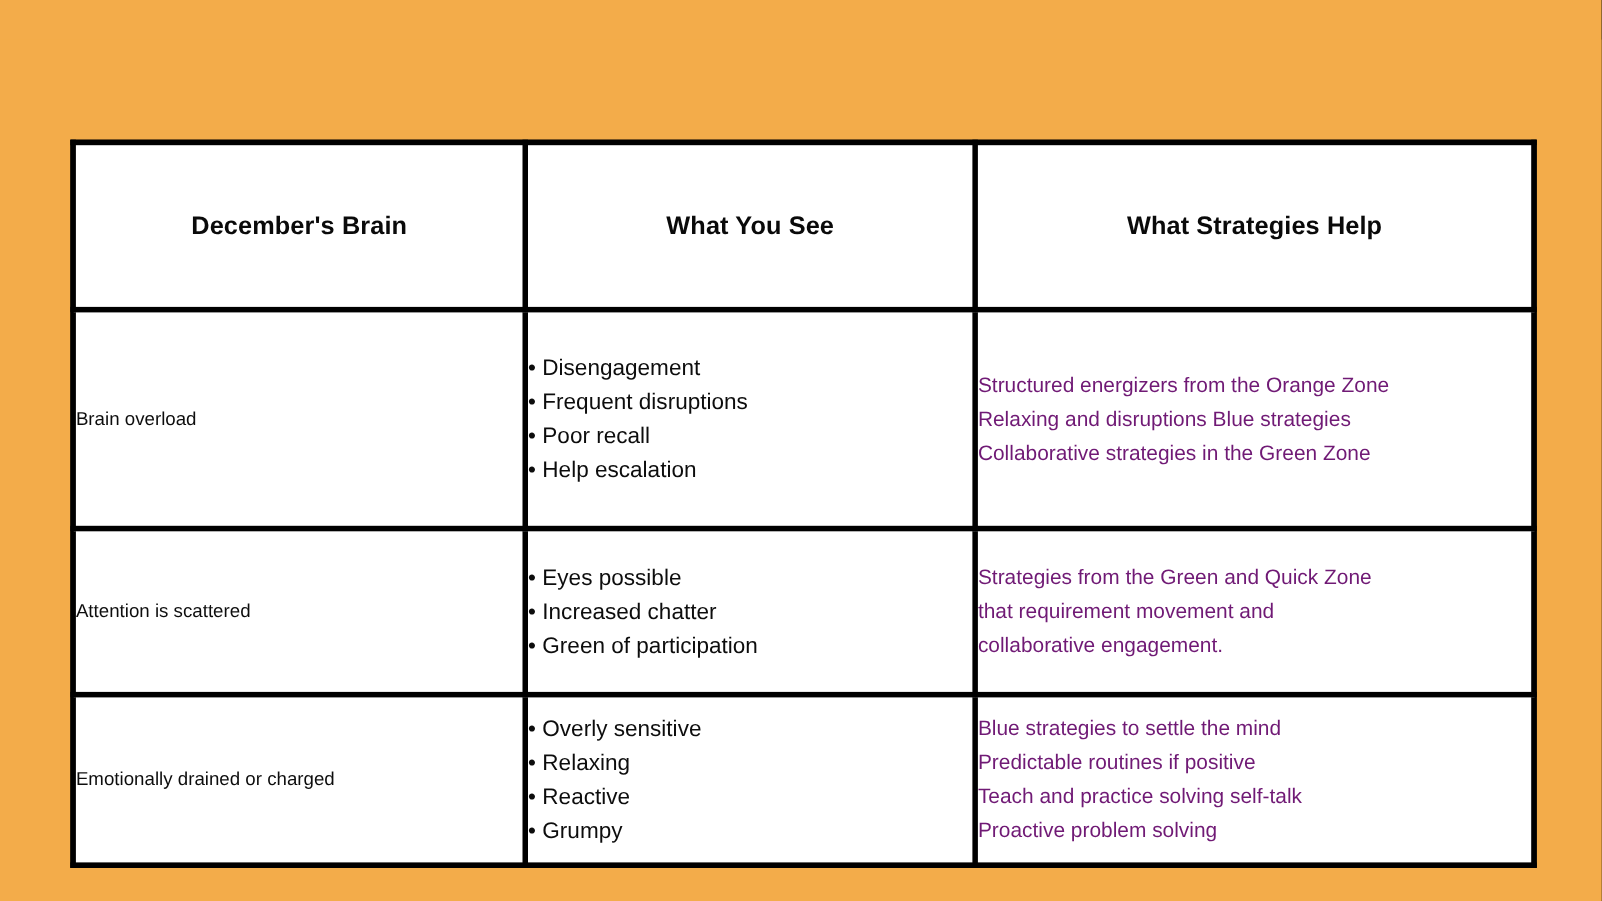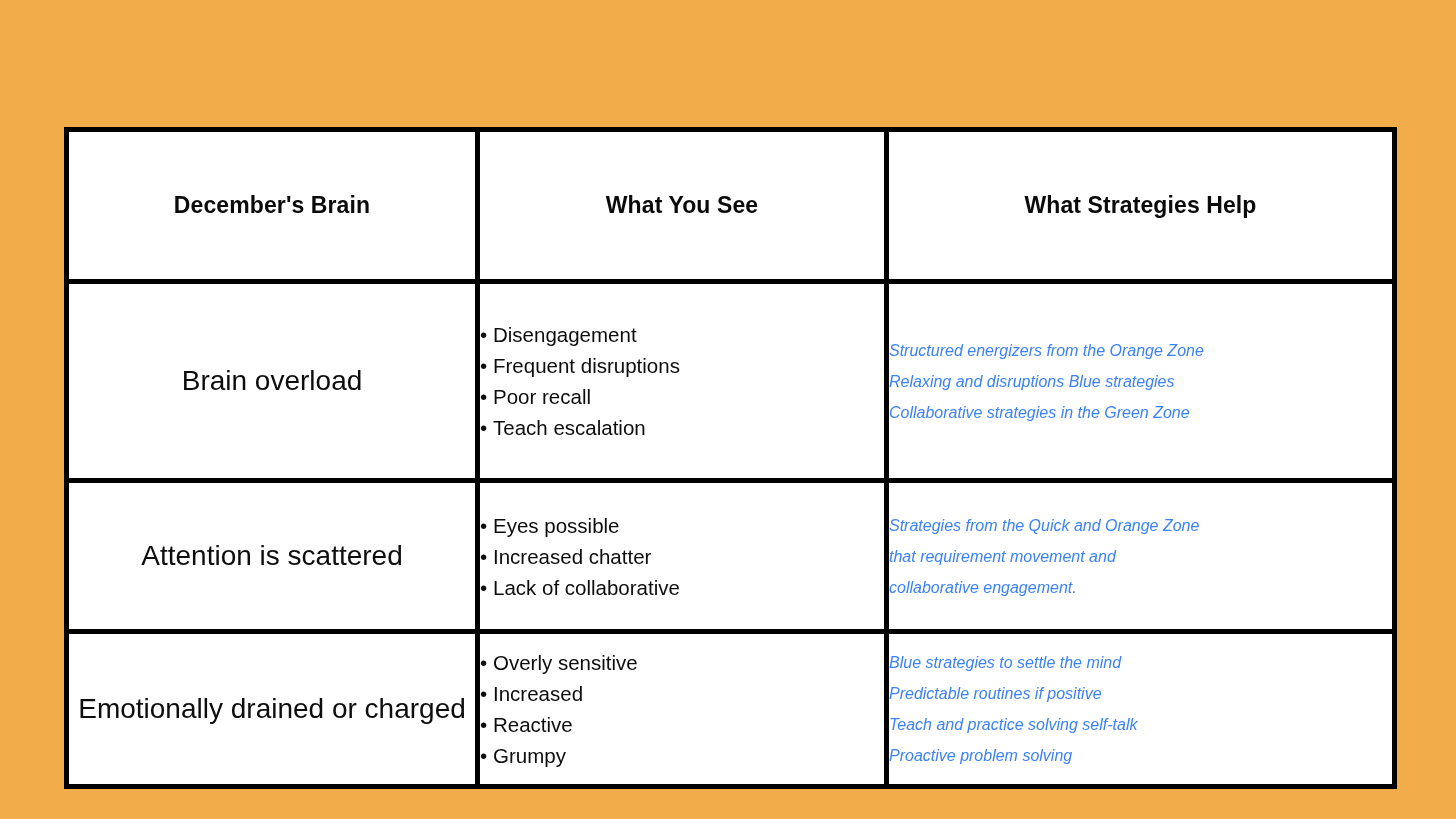--- a/index.html
+++ b/index.html
@@ -72,24 +72,24 @@
   .row-1 td { height: 194px; }
   .row-2 td { height: 146px; }
   .row-3 td { height: 150px; }
 
   
   .cell-label {
     padding: 0 12px;
   }
   .cell-label .label-text {
     display: block;
-    font-size: 28px;
+    font-size: 17px;
     line-height: 1.35;
     color: #0d0d0d;
-    text-align: center;
+    text-align: left;
     font-weight: normal;
   }
 
   
   .cell-signs {
     padding: 0 12px 0 10px;
   }
   .bullet-list {
     list-style: none;
     margin: 0;
@@ -110,24 +110,23 @@
   
   .cell-strategies {
     padding: 0 10px 0 8px;
   }
   .line-list {
     list-style: none;
     margin: 0;
     padding: 0;
   }
   .line-list li {
-    font-size: 16px;
+    font-size: 19px;
     line-height: 31px;
-    color: #3b82f6;
-    font-style: italic;
+    color: #701a75;
   }
 </style>
 </head>
 <body>
 
 <div class="canvas">
 
   <div class="table-wrap">
     <table class="brain-table">
       <colgroup>
@@ -154,60 +153,60 @@
 
         <tr class="row-1">
           <td class="cell-label">
             <span class="label-text">Brain overload</span>
           </td>
           <td class="cell-signs">
             <ul class="bullet-list">
               <li><span class="bullet-dot">•</span><span>Disengagement</span></li>
               <li><span class="bullet-dot">•</span><span>Frequent disruptions</span></li>
               <li><span class="bullet-dot">•</span><span>Poor recall</span></li>
-              <li><span class="bullet-dot">•</span><span>Teach escalation</span></li>
+              <li><span class="bullet-dot">•</span><span>Help escalation</span></li>
             </ul>
           </td>
           <td class="cell-strategies">
             <ul class="line-list">
               <li>Structured energizers from the Orange Zone</li>
               <li>Relaxing and disruptions Blue strategies</li>
               <li>Collaborative strategies in the Green Zone</li>
             </ul>
           </td>
         </tr>
 
         <tr class="row-2">
           <td class="cell-label">
             <span class="label-text">Attention is scattered</span>
           </td>
           <td class="cell-signs">
             <ul class="bullet-list">
               <li><span class="bullet-dot">•</span><span>Eyes possible</span></li>
               <li><span class="bullet-dot">•</span><span>Increased chatter</span></li>
-              <li><span class="bullet-dot">•</span><span>Lack of collaborative</span></li>
+              <li><span class="bullet-dot">•</span><span>Green of participation</span></li>
             </ul>
           </td>
           <td class="cell-strategies">
             <ul class="line-list">
-              <li>Strategies from the Quick and Orange Zone</li>
+              <li>Strategies from the Green and Quick Zone</li>
               <li>that requirement movement and</li>
               <li>collaborative engagement.</li>
             </ul>
           </td>
         </tr>
 
         <tr class="row-3">
           <td class="cell-label">
             <span class="label-text">Emotionally drained or charged</span>
           </td>
           <td class="cell-signs">
             <ul class="bullet-list">
               <li><span class="bullet-dot">•</span><span>Overly sensitive</span></li>
-              <li><span class="bullet-dot">•</span><span>Increased</span></li>
+              <li><span class="bullet-dot">•</span><span>Relaxing</span></li>
               <li><span class="bullet-dot">•</span><span>Reactive</span></li>
               <li><span class="bullet-dot">•</span><span>Grumpy</span></li>
             </ul>
           </td>
           <td class="cell-strategies">
             <ul class="line-list">
               <li>Blue strategies to settle the mind</li>
               <li>Predictable routines if positive</li>
               <li>Teach and practice solving self-talk</li>
               <li>Proactive problem solving</li>

